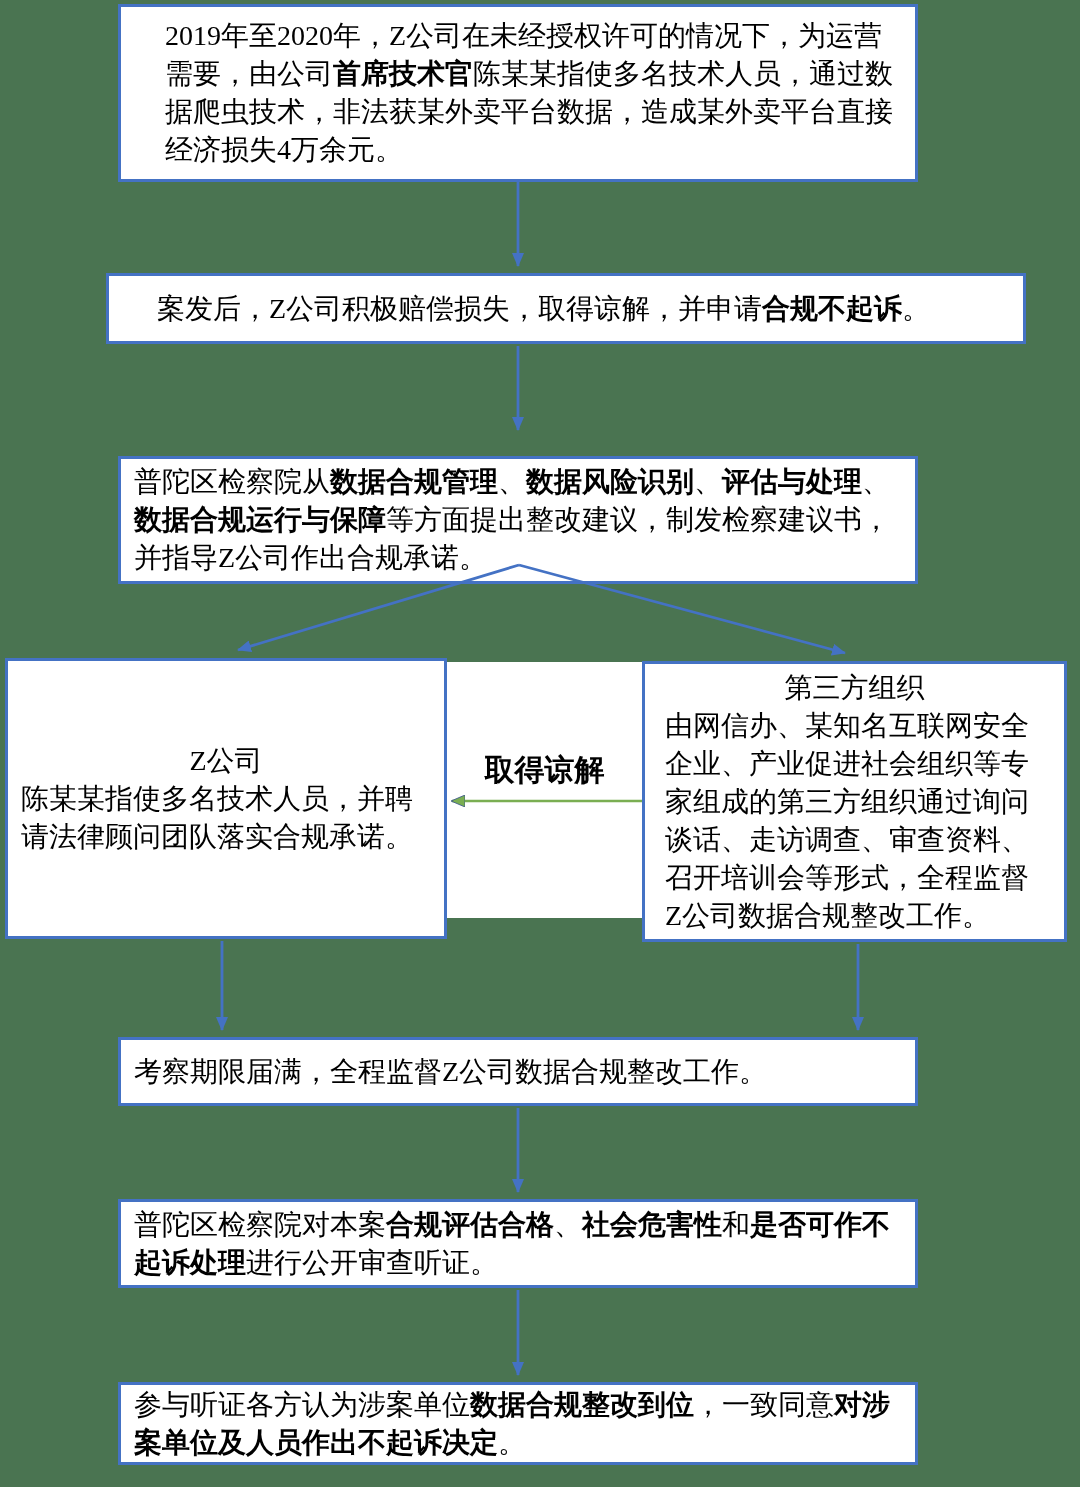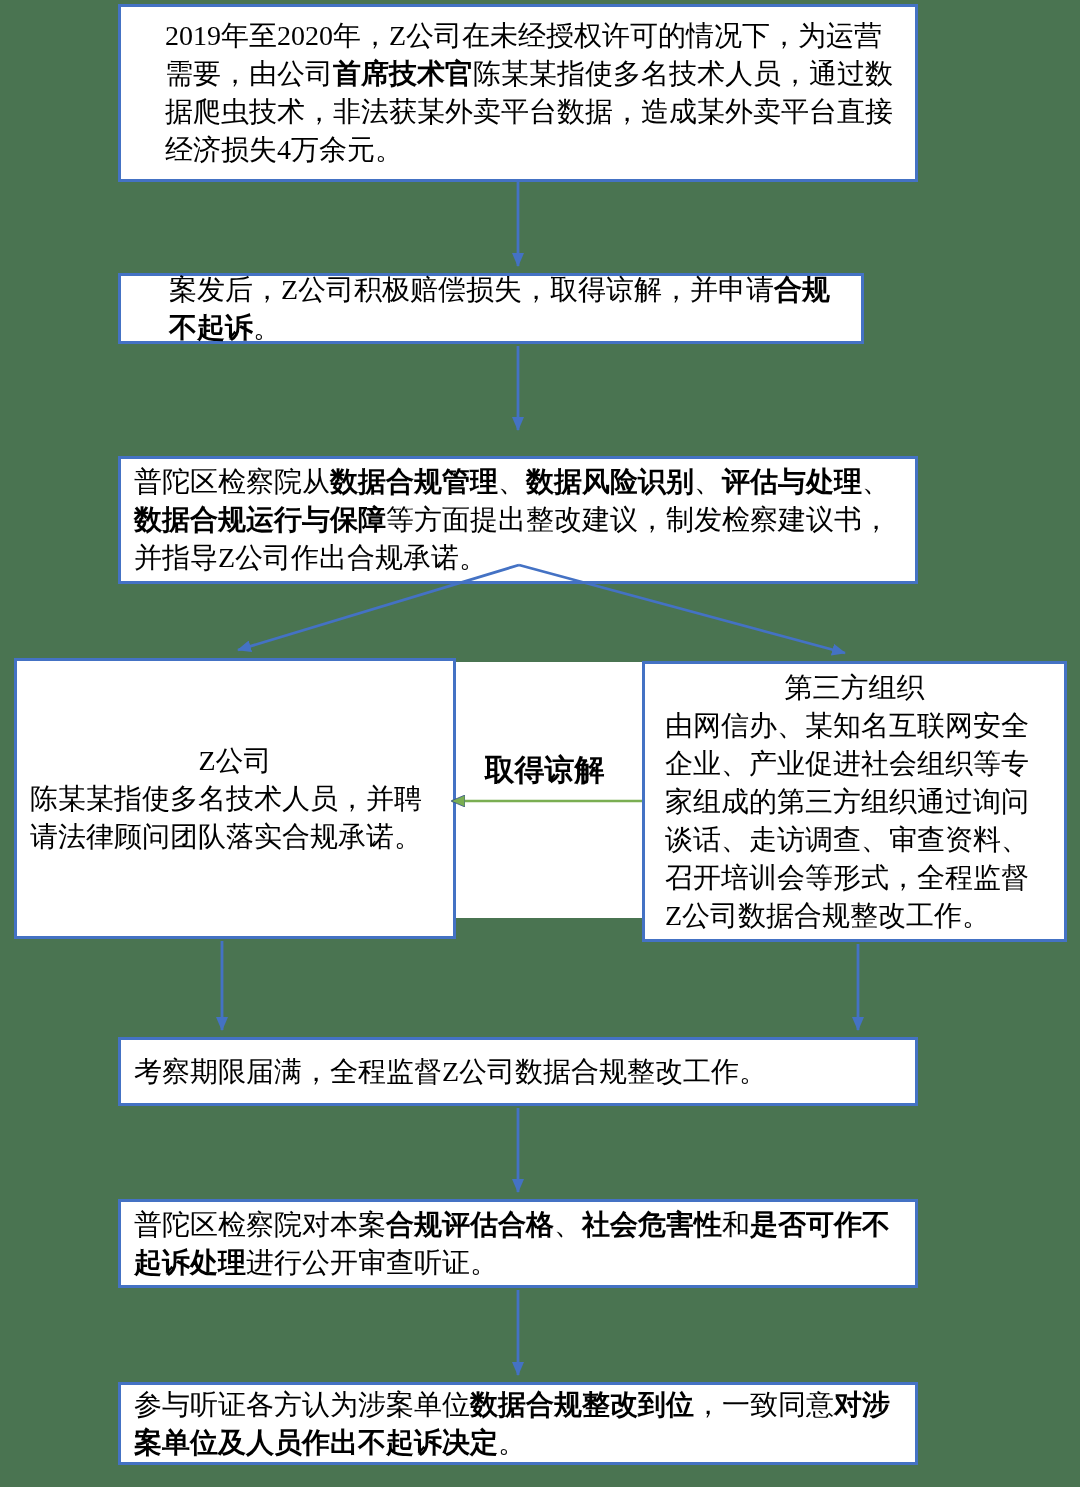--- a/index.html
+++ b/index.html
@@ -43,23 +43,23 @@
     font-family:"Liberation Sans","DejaVu Sans",sans-serif;
     z-index:4;
   }
   #arrow-layer{
     position:absolute;left:0;top:0;width:1080px;height:1487px;
     z-index:3;
     pointer-events:none;
   }
   
   #node-case-origin    {left:118px;top:4px;   width:800px;height:178px;padding-left:44px;}
-  #node-compensation   {left:118px;top:273px; width:746px;height:71px;padding-left:48px;}
+  #node-compensation   {left:106px;top:273px; width:920px;height:71px;padding-left:48px;}
   #node-rectification  {left:118px;top:456px; width:800px;height:128px;}
-  #node-company        {left:5px;  top:658px; width:442px;height:281px;margin-left:9px;}
+  #node-company        {left:5px;  top:658px; width:442px;height:281px;}
   #node-third-party    {left:642px;top:661px; width:425px;height:281px;padding:0 20px;}
   #node-inspection     {left:118px;top:1037px;width:800px;height:69px;}
   #node-hearing        {left:118px;top:1199px;width:800px;height:89px;}
   #node-decision       {left:118px;top:1382px;width:800px;height:83px;}
 </style>
 </head>
 <body>
 
 <div id="canvas">
 

